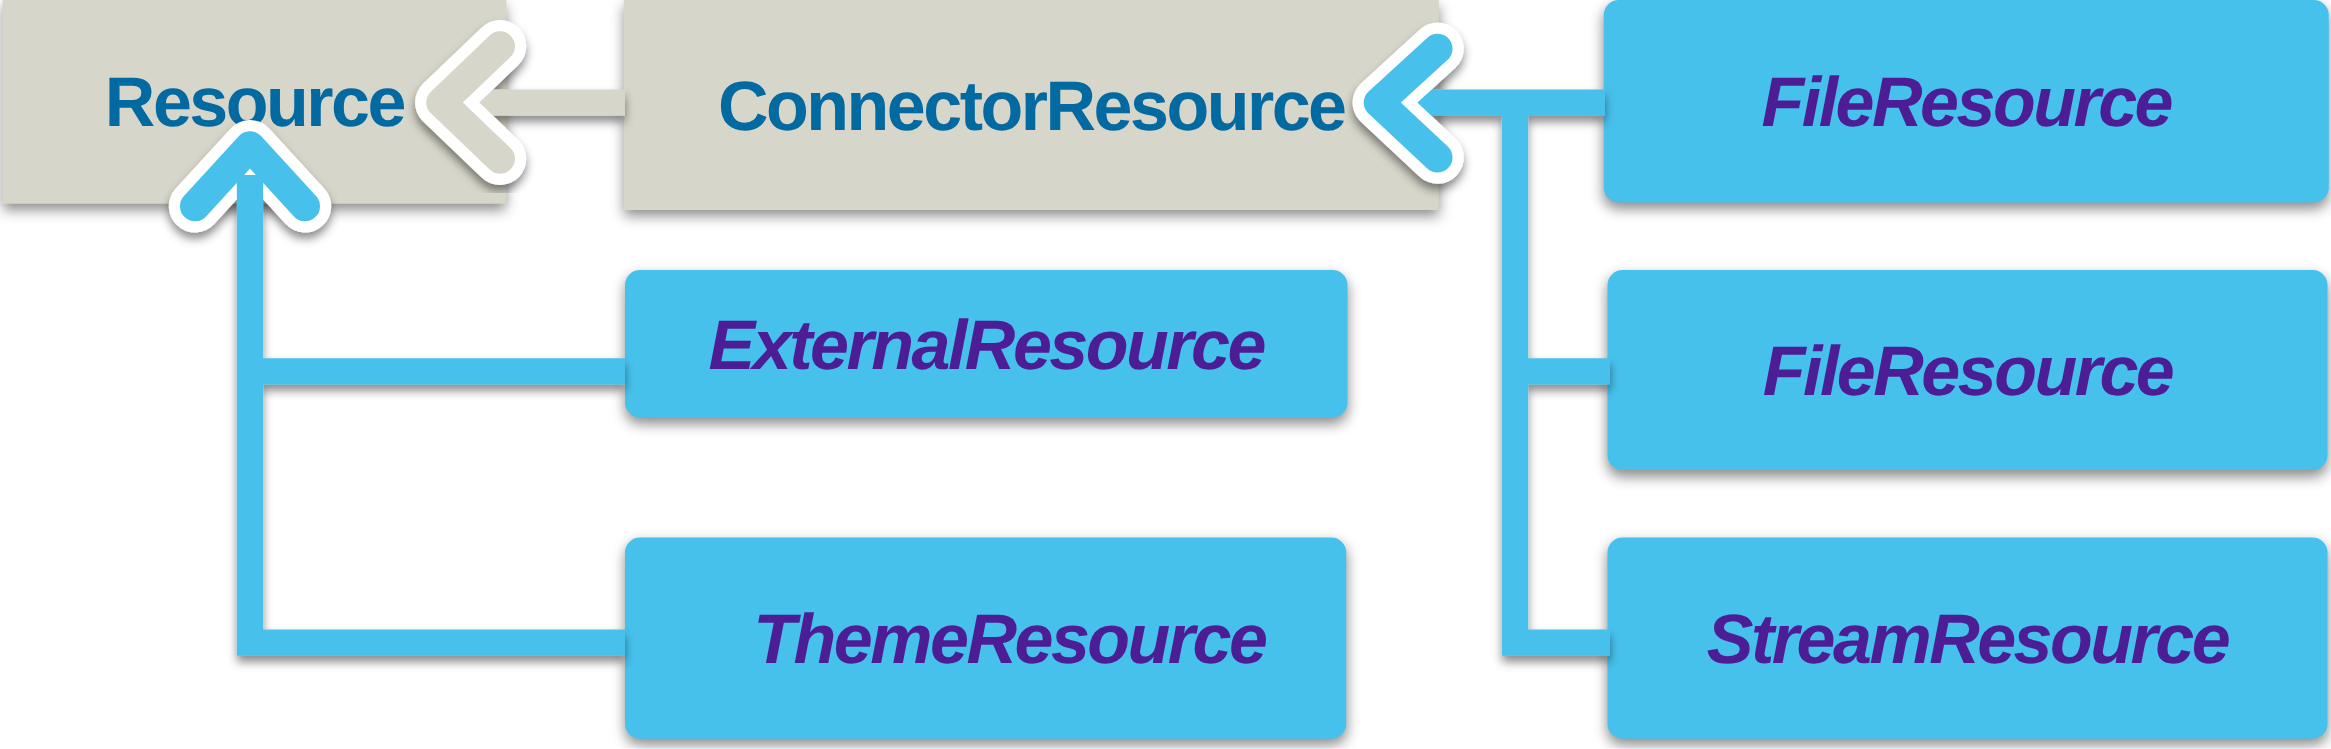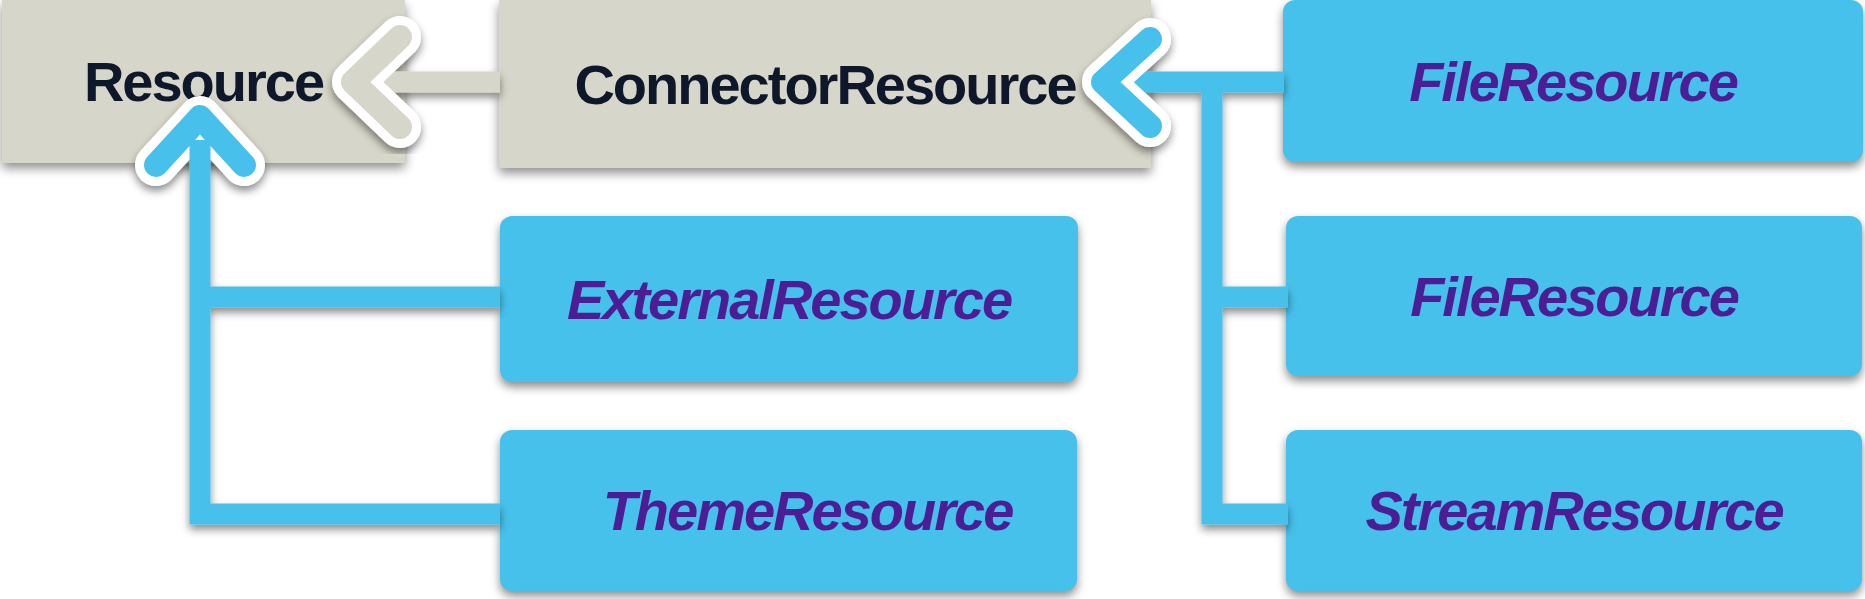--- a/index.html
+++ b/index.html
@@ -19,21 +19,21 @@
     box-shadow: 0 5px 10px rgba(0,0,0,0.45);
     box-sizing: border-box;
   }
   .node span {
     font-size: 56px;
     font-weight: 700;
     letter-spacing: -2px;
     white-space: nowrap;
   }
   .node.superclass { background: #d7d6ca; }
-  .node.superclass span { color: #0f172a; }
+  .node.superclass span { color: #0369a1; }
   .node.subclass { background: #46c1ec; border-radius: 12px; }
   .node.subclass span { color: #4c1d95; font-style: italic; }
   .overlay {
     position: absolute;
     left: 0; top: 0;
     width: 1865px; height: 599px;
     pointer-events: none;
   }
   .conn-line   { fill: none; stroke-linecap: butt;  stroke-linejoin: round; stroke-width: 21; }
   .conn-casing { fill: none; stroke: #ffffff; stroke-width: 42; stroke-linecap: round; stroke-linejoin: round; }
@@ -51,21 +51,21 @@
   </div>
 
   <div class="node superclass" style="left:499px; top:0;     width:652px; height:168px;">
     <span>ConnectorResource</span>
   </div>
 
   <div class="node subclass" style="left:1283px; top:0;     width:580px; height:162px;">
     <span>FileResource</span>
   </div>
 
-  <div class="node subclass" style="left:500px;  top:216px; width:578px; height:166px;">
+  <div class="node subclass" style="left:500px;  top:216px; width:578px; height:118px;">
     <span>ExternalResource</span>
   </div>
 
   <div class="node subclass" style="left:1286px; top:216px; width:576px; height:160px;">
     <span>FileResource</span>
   </div>
 
   <div class="node subclass" style="left:500px;  top:430px; width:577px; height:161px;padding-left:38px;">
     <span>ThemeResource</span>
   </div>

